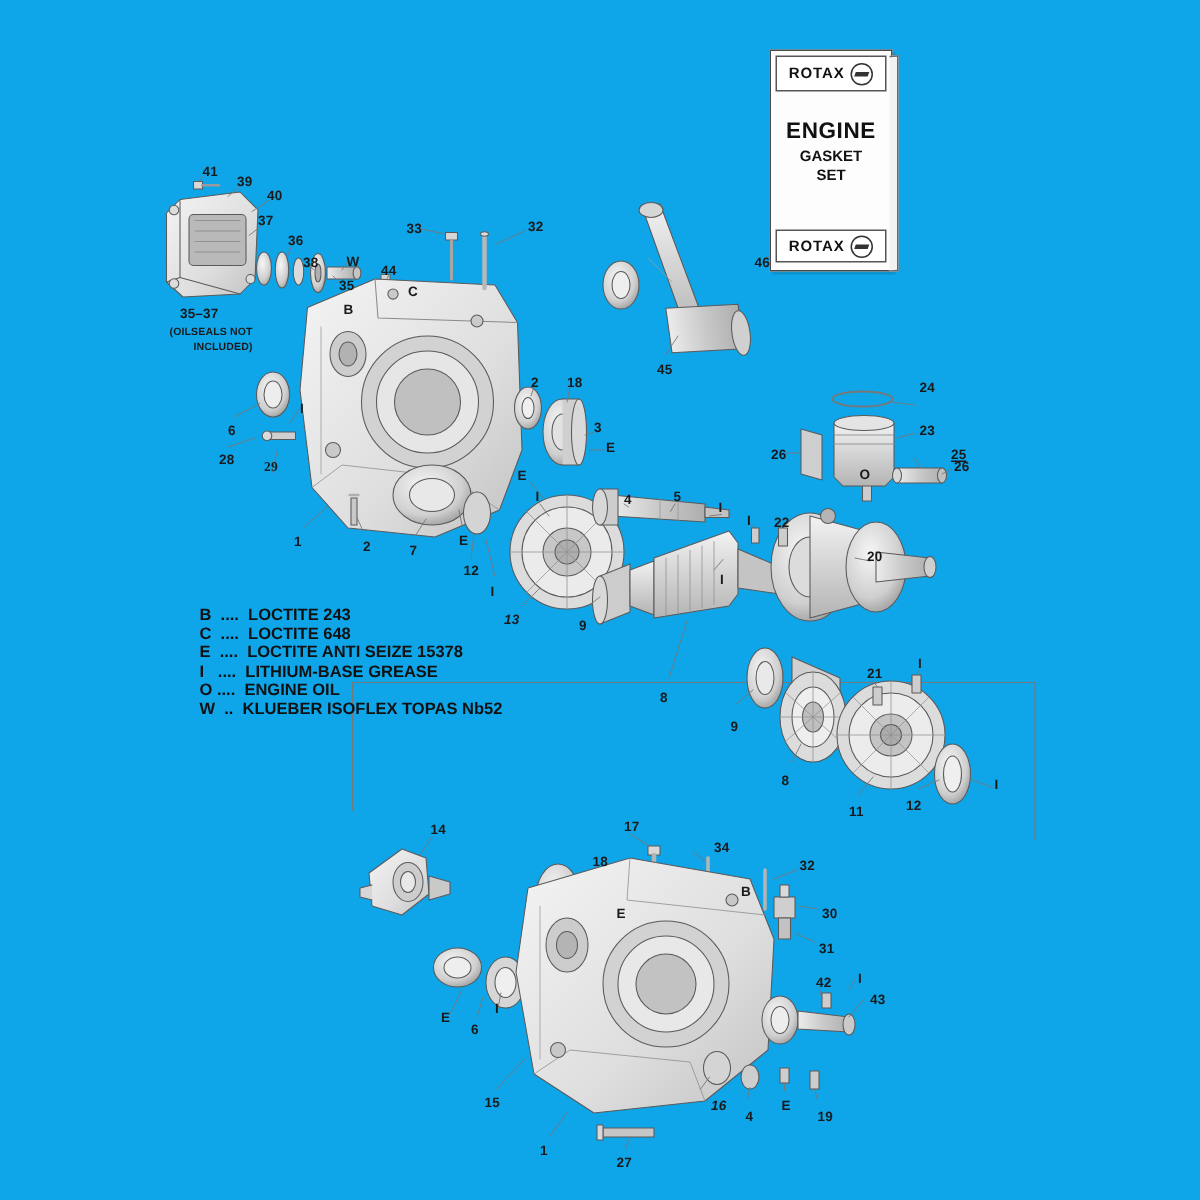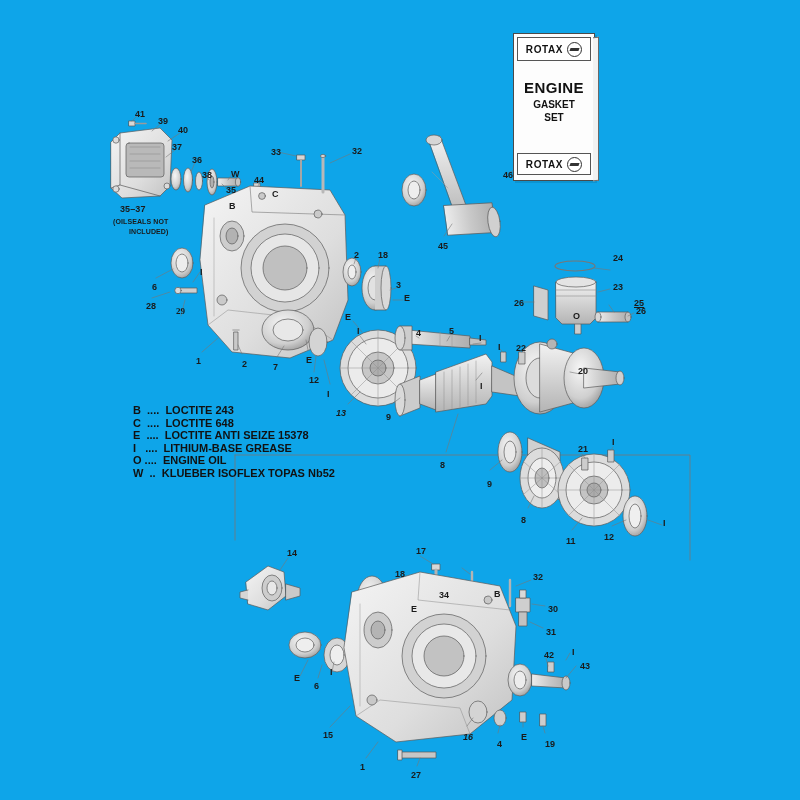--- a/index.html
+++ b/index.html
@@ -544,33 +544,33 @@
       <div class="lbl" style="left: 634px; top: 299px; text-decoration: underline;">25</div>
       <div class="lbl" style="left: 573px; top: 312px;">O</div>
       <div class="lbl" style="left: 636px; top: 307px;">26</div>
       <div class="lbl" style="left: 613px; top: 283px;">23</div>
       <div class="lbl" style="left: 613px; top: 254px;">24</div>
       <div class="lbl" style="left: 438px; top: 242px;">45</div>
       <div class="lbl" style="left: 503px; top: 171px;">46</div>
       <div class="lbl" style="left: 287px; top: 549px;">14</div>
       <div class="lbl" style="left: 416px; top: 547px;">17</div>
       <div class="lbl" style="left: 395px; top: 570px;">18</div>
-      <div class="lbl" style="left: 439px; top: 561px; margin-top: 30px;">34</div>
+      <div class="lbl" style="left: 476px; top: 561px;">34</div>
       <div class="lbl" style="left: 494px; top: 590px;">B</div>
       <div class="lbl" style="left: 533px; top: 573px;">32</div>
       <div class="lbl" style="left: 548px; top: 605px;">30</div>
       <div class="lbl" style="left: 546px; top: 628px;">31</div>
       <div class="lbl" style="left: 411px; top: 605px;">E</div>
       <div class="lbl" style="left: 294px; top: 674px;">E</div>
       <div class="lbl" style="left: 314px; top: 682px;">6</div>
       <div class="lbl" style="left: 330px; top: 668px;">I</div>
       <div class="lbl" style="left: 323px; top: 731px;">15</div>
       <div class="lbl" style="left: 360px; top: 763px;">1</div>
       <div class="lbl" style="left: 411px; top: 771px;">27</div>
-      <div class="lbl" style="left: 463px; top: 733px; font-style: italic;">16</div>
+      <div class="lbl" style="left: 474px; top: 733px; font-style: italic;">16</div>
       <div class="lbl" style="left: 497px; top: 740px;">4</div>
       <div class="lbl" style="left: 521px; top: 733px;">E</div>
       <div class="lbl" style="left: 545px; top: 740px;">19</div>
       <div class="lbl" style="left: 544px; top: 651px; text-align: right;">42</div>
       <div class="lbl" style="left: 580px; top: 662px;">43</div>
       <div class="lbl" style="left: 572px; top: 648px;">I</div>
     </div>
 
 </div>
 

